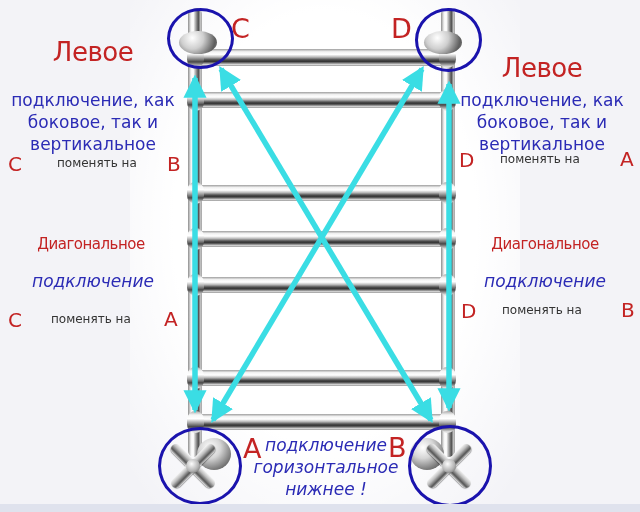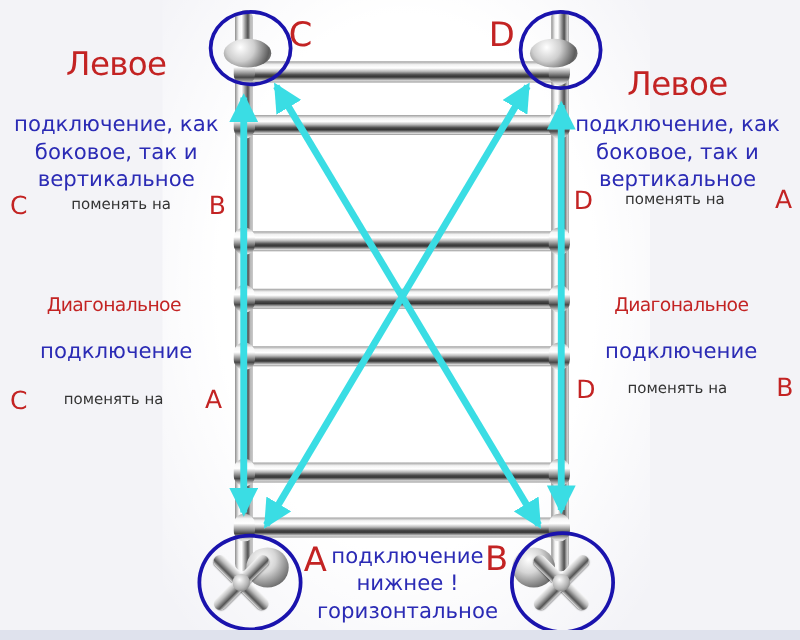--- a/index.html
+++ b/index.html
@@ -65,21 +65,21 @@
   }
 
   
   .txt{z-index:5;white-space:nowrap;}
   .title{font-size:26px;letter-spacing:-0.5px;color:var(--red);transform:translateX(-50%);}
   .title-diag{font-size:15px;letter-spacing:-0.5px;color:var(--red);transform:translateX(-50%);}
   .sub{
     font-size:17px;line-height:22px;color:var(--blue);
     text-align:center;white-space:normal;
   }
-  .sub-center{transform:translateX(-50%);}
+  .sub-center{transform:translateX(-50%);font-style:italic;}
   .swap-letter{font-size:20px;color:var(--red);}
   .swap-action{font-size:12px;color:var(--dark);}
   .corner-letter{font-size:27px;color:var(--red);}
 </style>
 </head>
 <body>
 
 <div class="stage">
 
   <div class="abs photo-bg"></div>
@@ -157,18 +157,18 @@
   <div class="abs txt swap-letter" style="left:620px;top:147px;">A</div>
 
   <div class="abs txt title-diag" style="left:545px;top:235px;">Диагональное</div>
   <div class="abs txt sub sub-center" style="left:545px;top:270px;">подключение</div>
   <div class="abs txt swap-letter" style="left:461px;top:299px;">D</div>
   <div class="abs txt swap-action" style="left:502px;top:303px;">поменять на</div>
   <div class="abs txt swap-letter" style="left:621px;top:298px;">B</div>
 
   <div class="abs txt sub sub-center" style="left:326px;top:434px;">
     <div>подключение</div>
+    <div>горизонтальное</div>
     <div>нижнее !</div>
-    <div>горизонтальное</div>
   </div>
 
   <div class="abs bottom-strip"></div>
 </div>
 
 </body></html>

